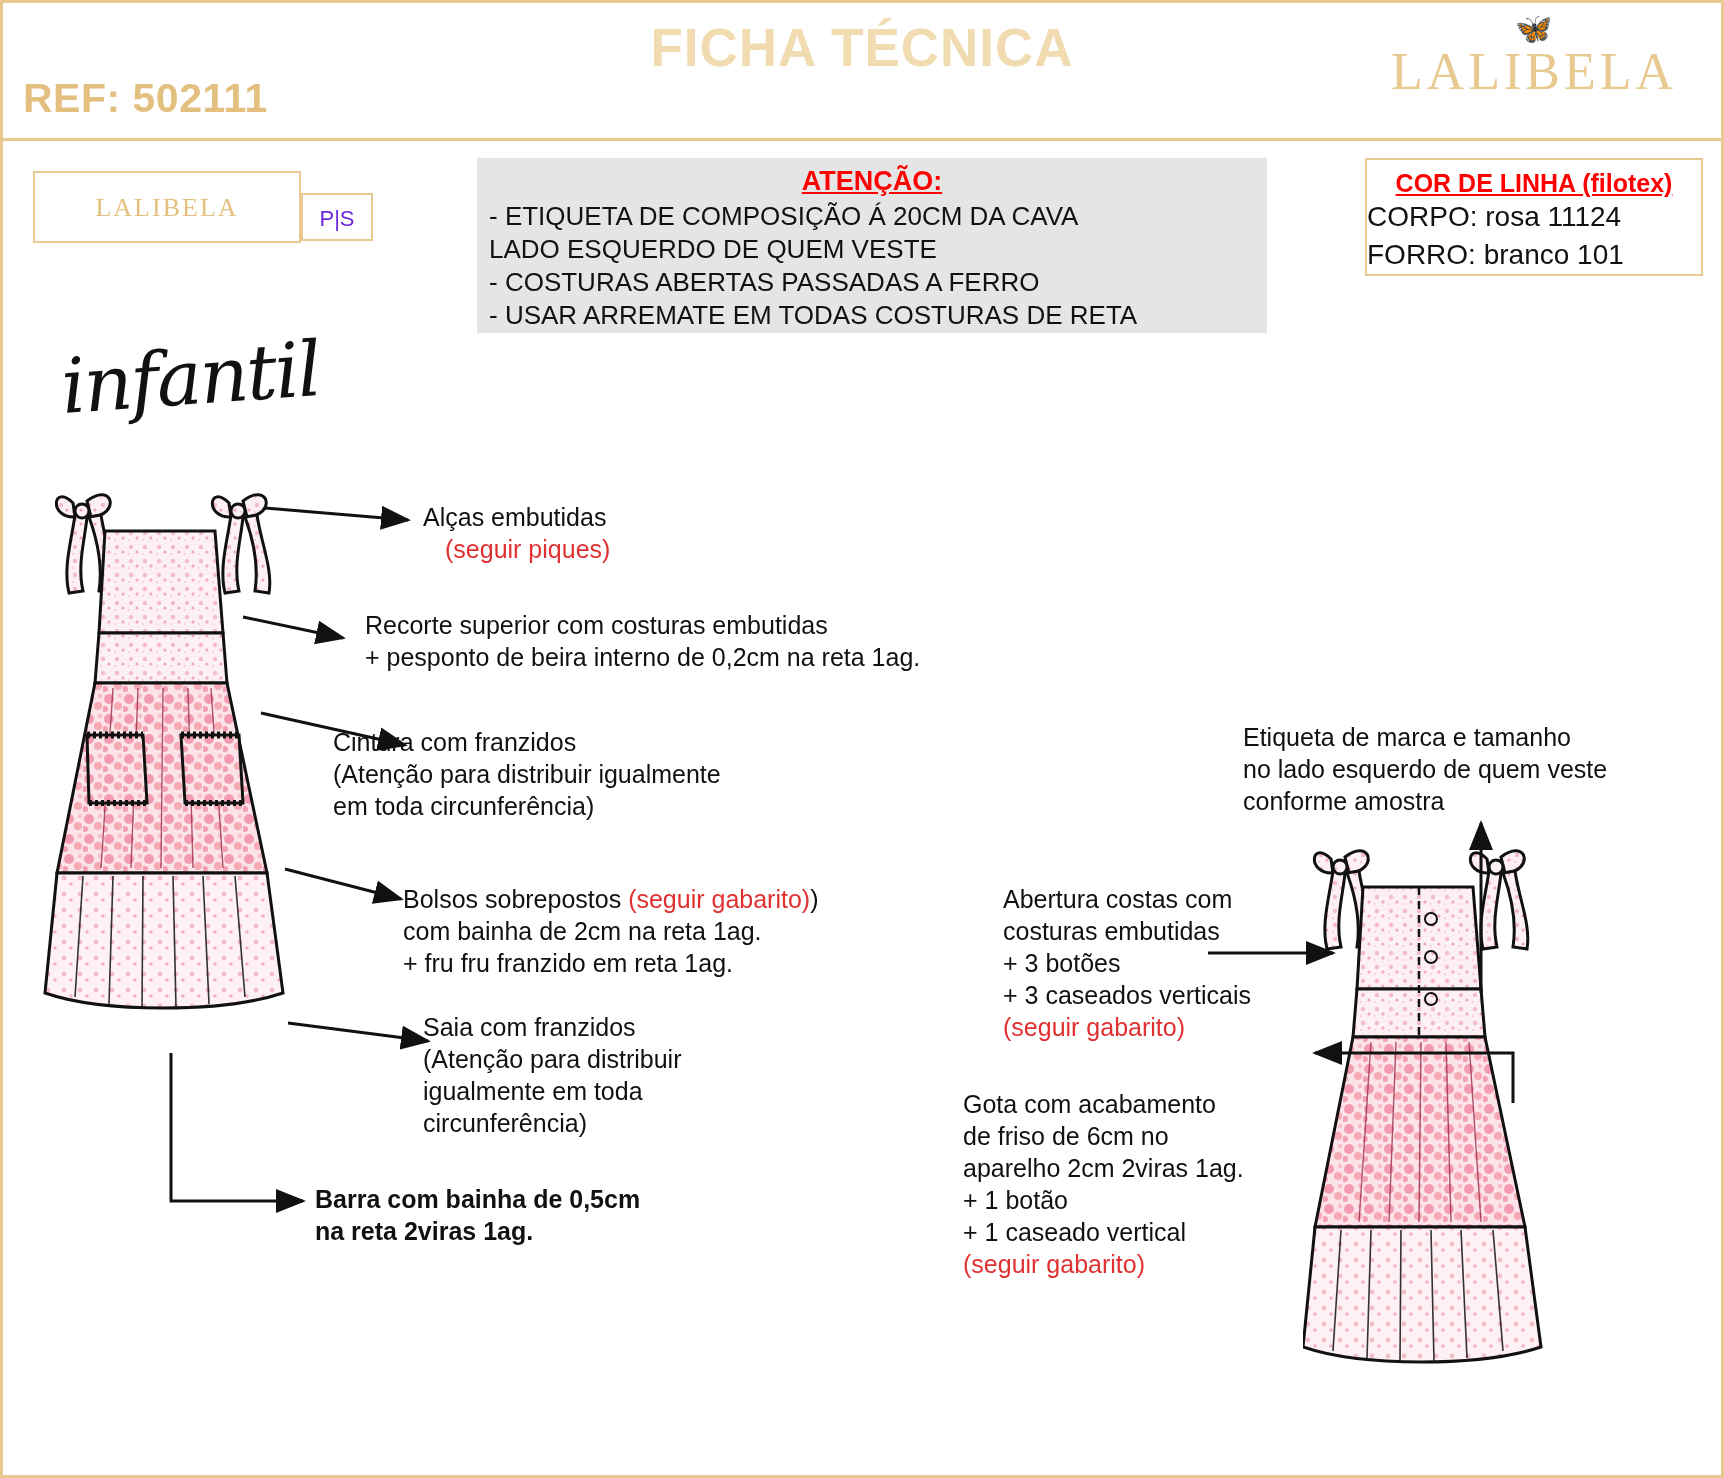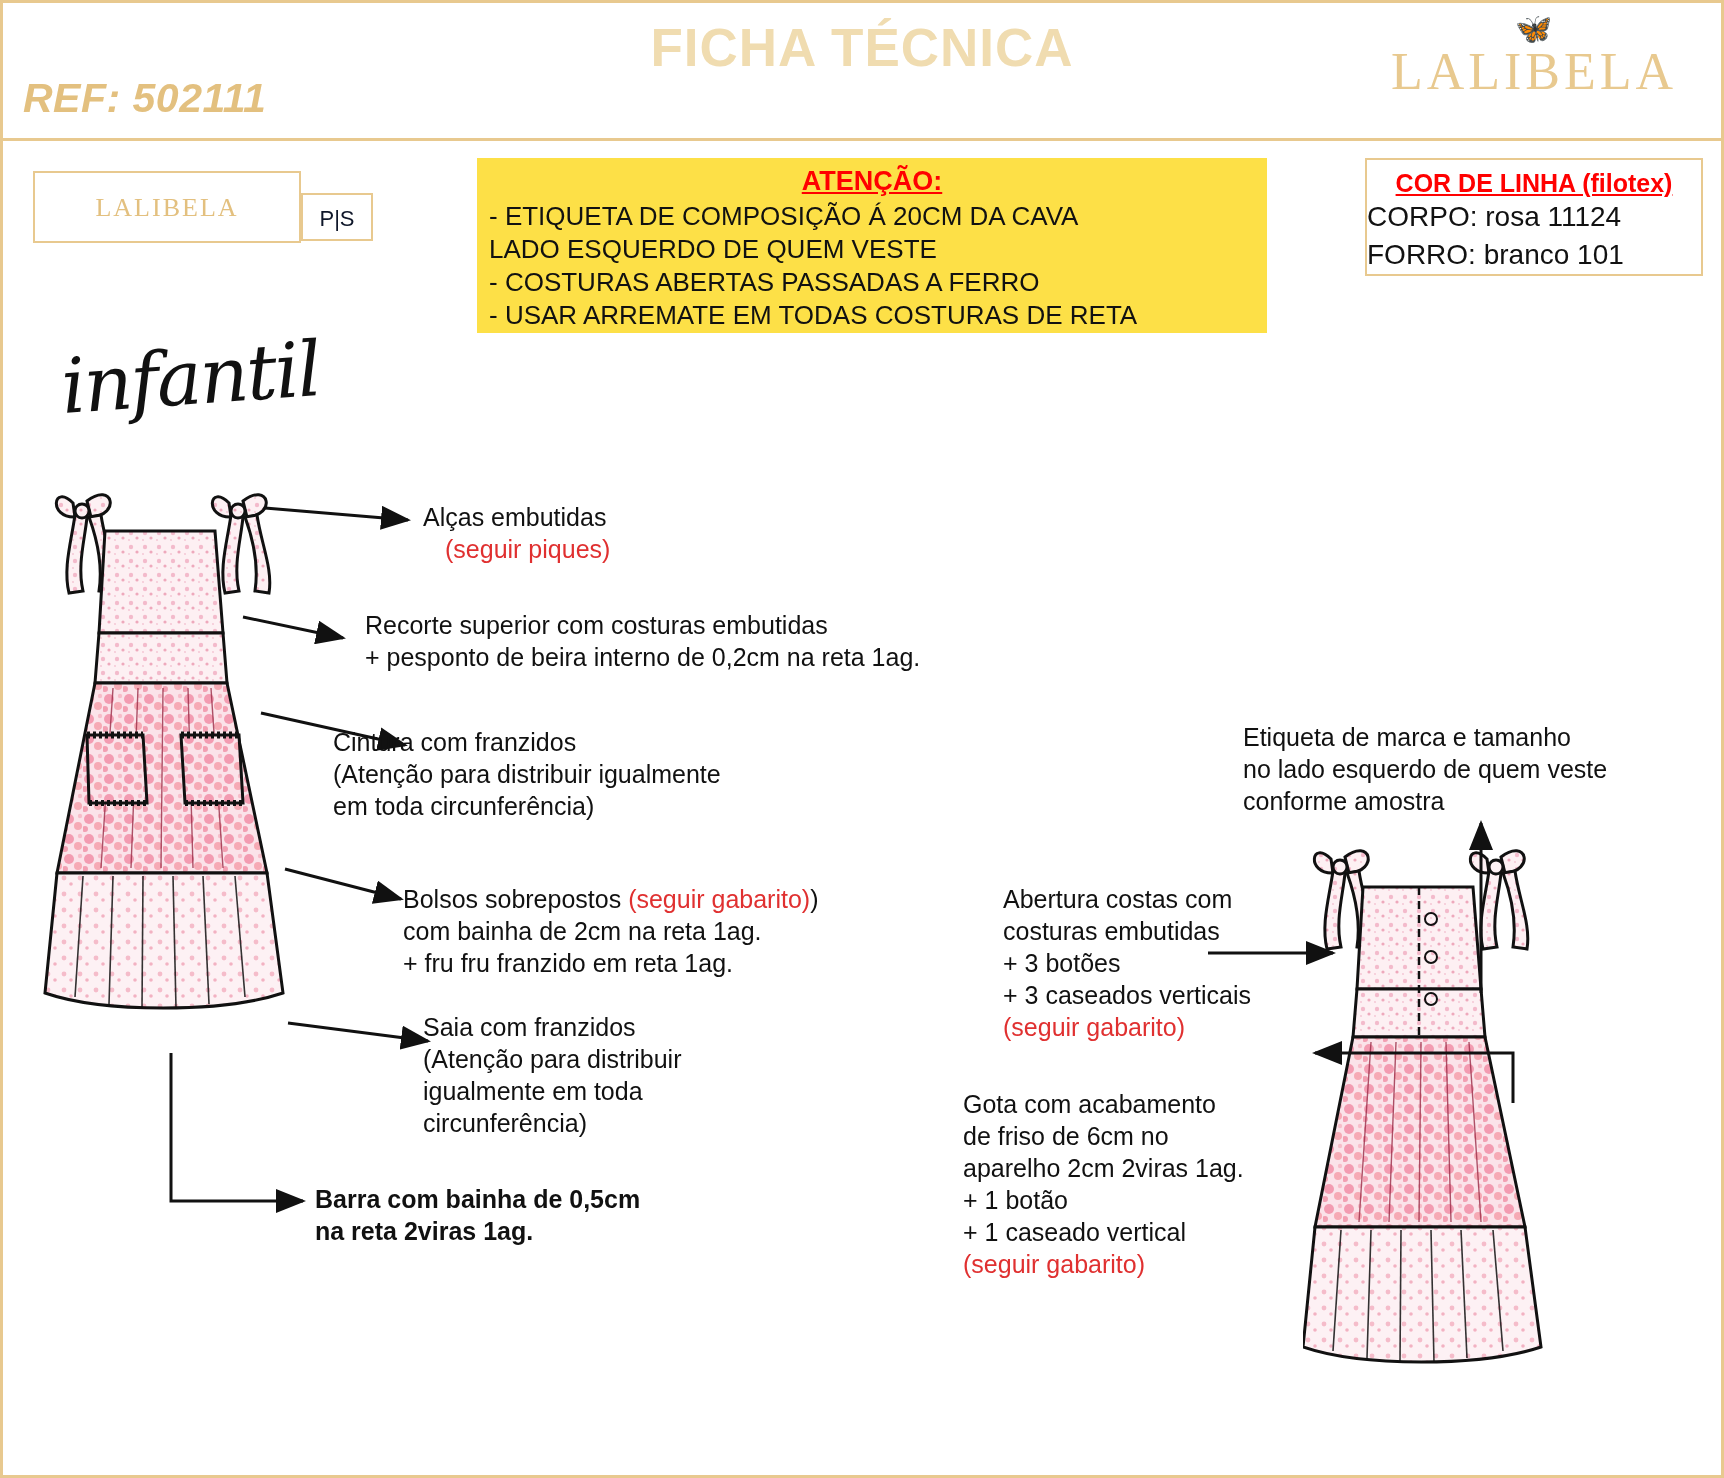--- a/index.html
+++ b/index.html
@@ -30,21 +30,20 @@
     border-bottom: 3px solid #e8c98f;
     box-sizing: border-box;
   }
   .ref {
     position: absolute;
     left: 20px; top: 72px;
     font-size: 41px;
     font-weight: bold;
     color: #e3c07f;
     letter-spacing: 0.5px;
-    font-style: italic;
   }
   .doc-title {
     position: absolute;
     left: 0; top: 14px;
     width: 100%;
     text-align: center;
     font-size: 53px;
     font-weight: bold;
     color: #f0dcb0;
     letter-spacing: 1px;
@@ -92,30 +91,30 @@
     width: 72px;
     height: 48px;
     border: 2px solid #e8c98f;
     box-sizing: border-box;
   }
   .size-box .sz-text {
     position: absolute;
     left: 0; right: 0; top: 11px;
     text-align: center;
     font-size: 22px;
-    color: #0f172a;
+    color: #6d28d9;
   }
 
   
   .atencao {
     position: absolute;
     left: 474px; top: 155px;
     width: 790px;
     height: 175px;
-    background: #fde047;
+    background: #e5e5e5;
     box-sizing: border-box;
     padding: 6px 8px 0 8px;
   }
   .atencao-title {
     text-align: center;
     color: #ff0000;
     font-weight: bold;
     font-size: 27px;
     text-decoration: underline;
     line-height: 34px;

